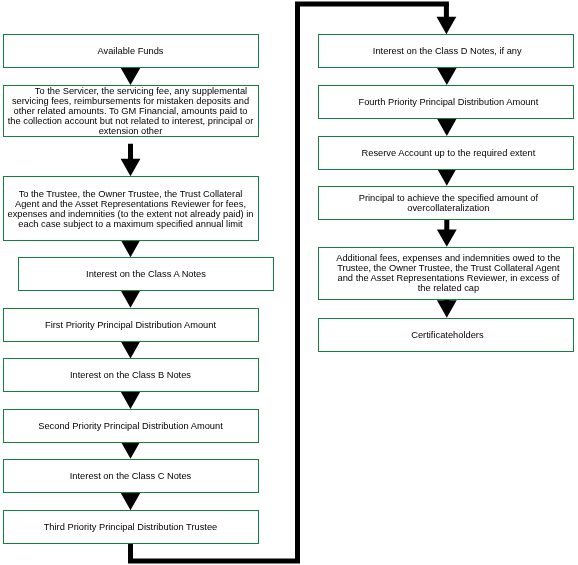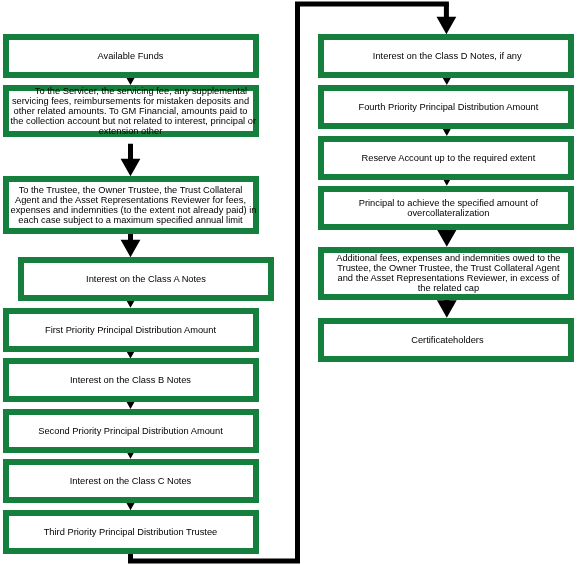--- a/index.html
+++ b/index.html
@@ -9,21 +9,21 @@
     font-family:"Liberation Sans",sans-serif;
     -webkit-font-smoothing:antialiased;
     overflow:hidden;
   }
   #canvas{position:relative;width:578px;height:565px;background:#ffffff;}
   .column{position:absolute;left:0;top:0;width:0;height:0;}
   svg.lines{position:absolute;left:0;top:0;width:578px;height:565px;overflow:visible;}
   .box{
     position:absolute;
     box-sizing:border-box;
-    border:6px solid #15803d;
+    border:1px solid #15803d;
     background:#ffffff;
     color:#000000;
     font-size:9.3px;
     line-height:10.05px;
     text-align:center;
     display:flex;
     align-items:center;
     justify-content:center;
     padding:16px 2px;
     white-space:nowrap;
@@ -60,21 +60,21 @@
     </div>
     <div class="box" style="left:2.5px;top:85.1px;width:256.0px;height:52px">
       <span class="lbl">
         <span class="ln" style="transform:translateX(10.5px)">To the Servicer, the servicing fee, any supplemental</span>
         <span class="ln">servicing fees, reimbursements for mistaken deposits and</span>
         <span class="ln">other related amounts. To GM Financial, amounts paid to</span>
         <span class="ln">the collection account but not related to interest, principal or</span>
         <span class="ln">extension other</span>
       </span>
     </div>
-    <div class="box" style="left:2.5px;top:176.2px;width:256.0px;height:58px">
+    <div class="box" style="left:2.5px;top:176.2px;width:256.0px;height:65px">
       <span class="lbl">
         <span class="ln">To the Trustee, the Owner Trustee, the Trust Collateral</span>
         <span class="ln">Agent and the Asset Representations Reviewer for fees,</span>
         <span class="ln">expenses and indemnities (to the extent not already paid) in</span>
         <span class="ln">each case subject to a maximum specified annual limit</span>
       </span>
     </div>
     <div class="box" style="left:18px;top:257.2px;width:256.0px;height:34px">
       <span class="lbl">
         <span class="ln">Interest on the Class A Notes</span>

